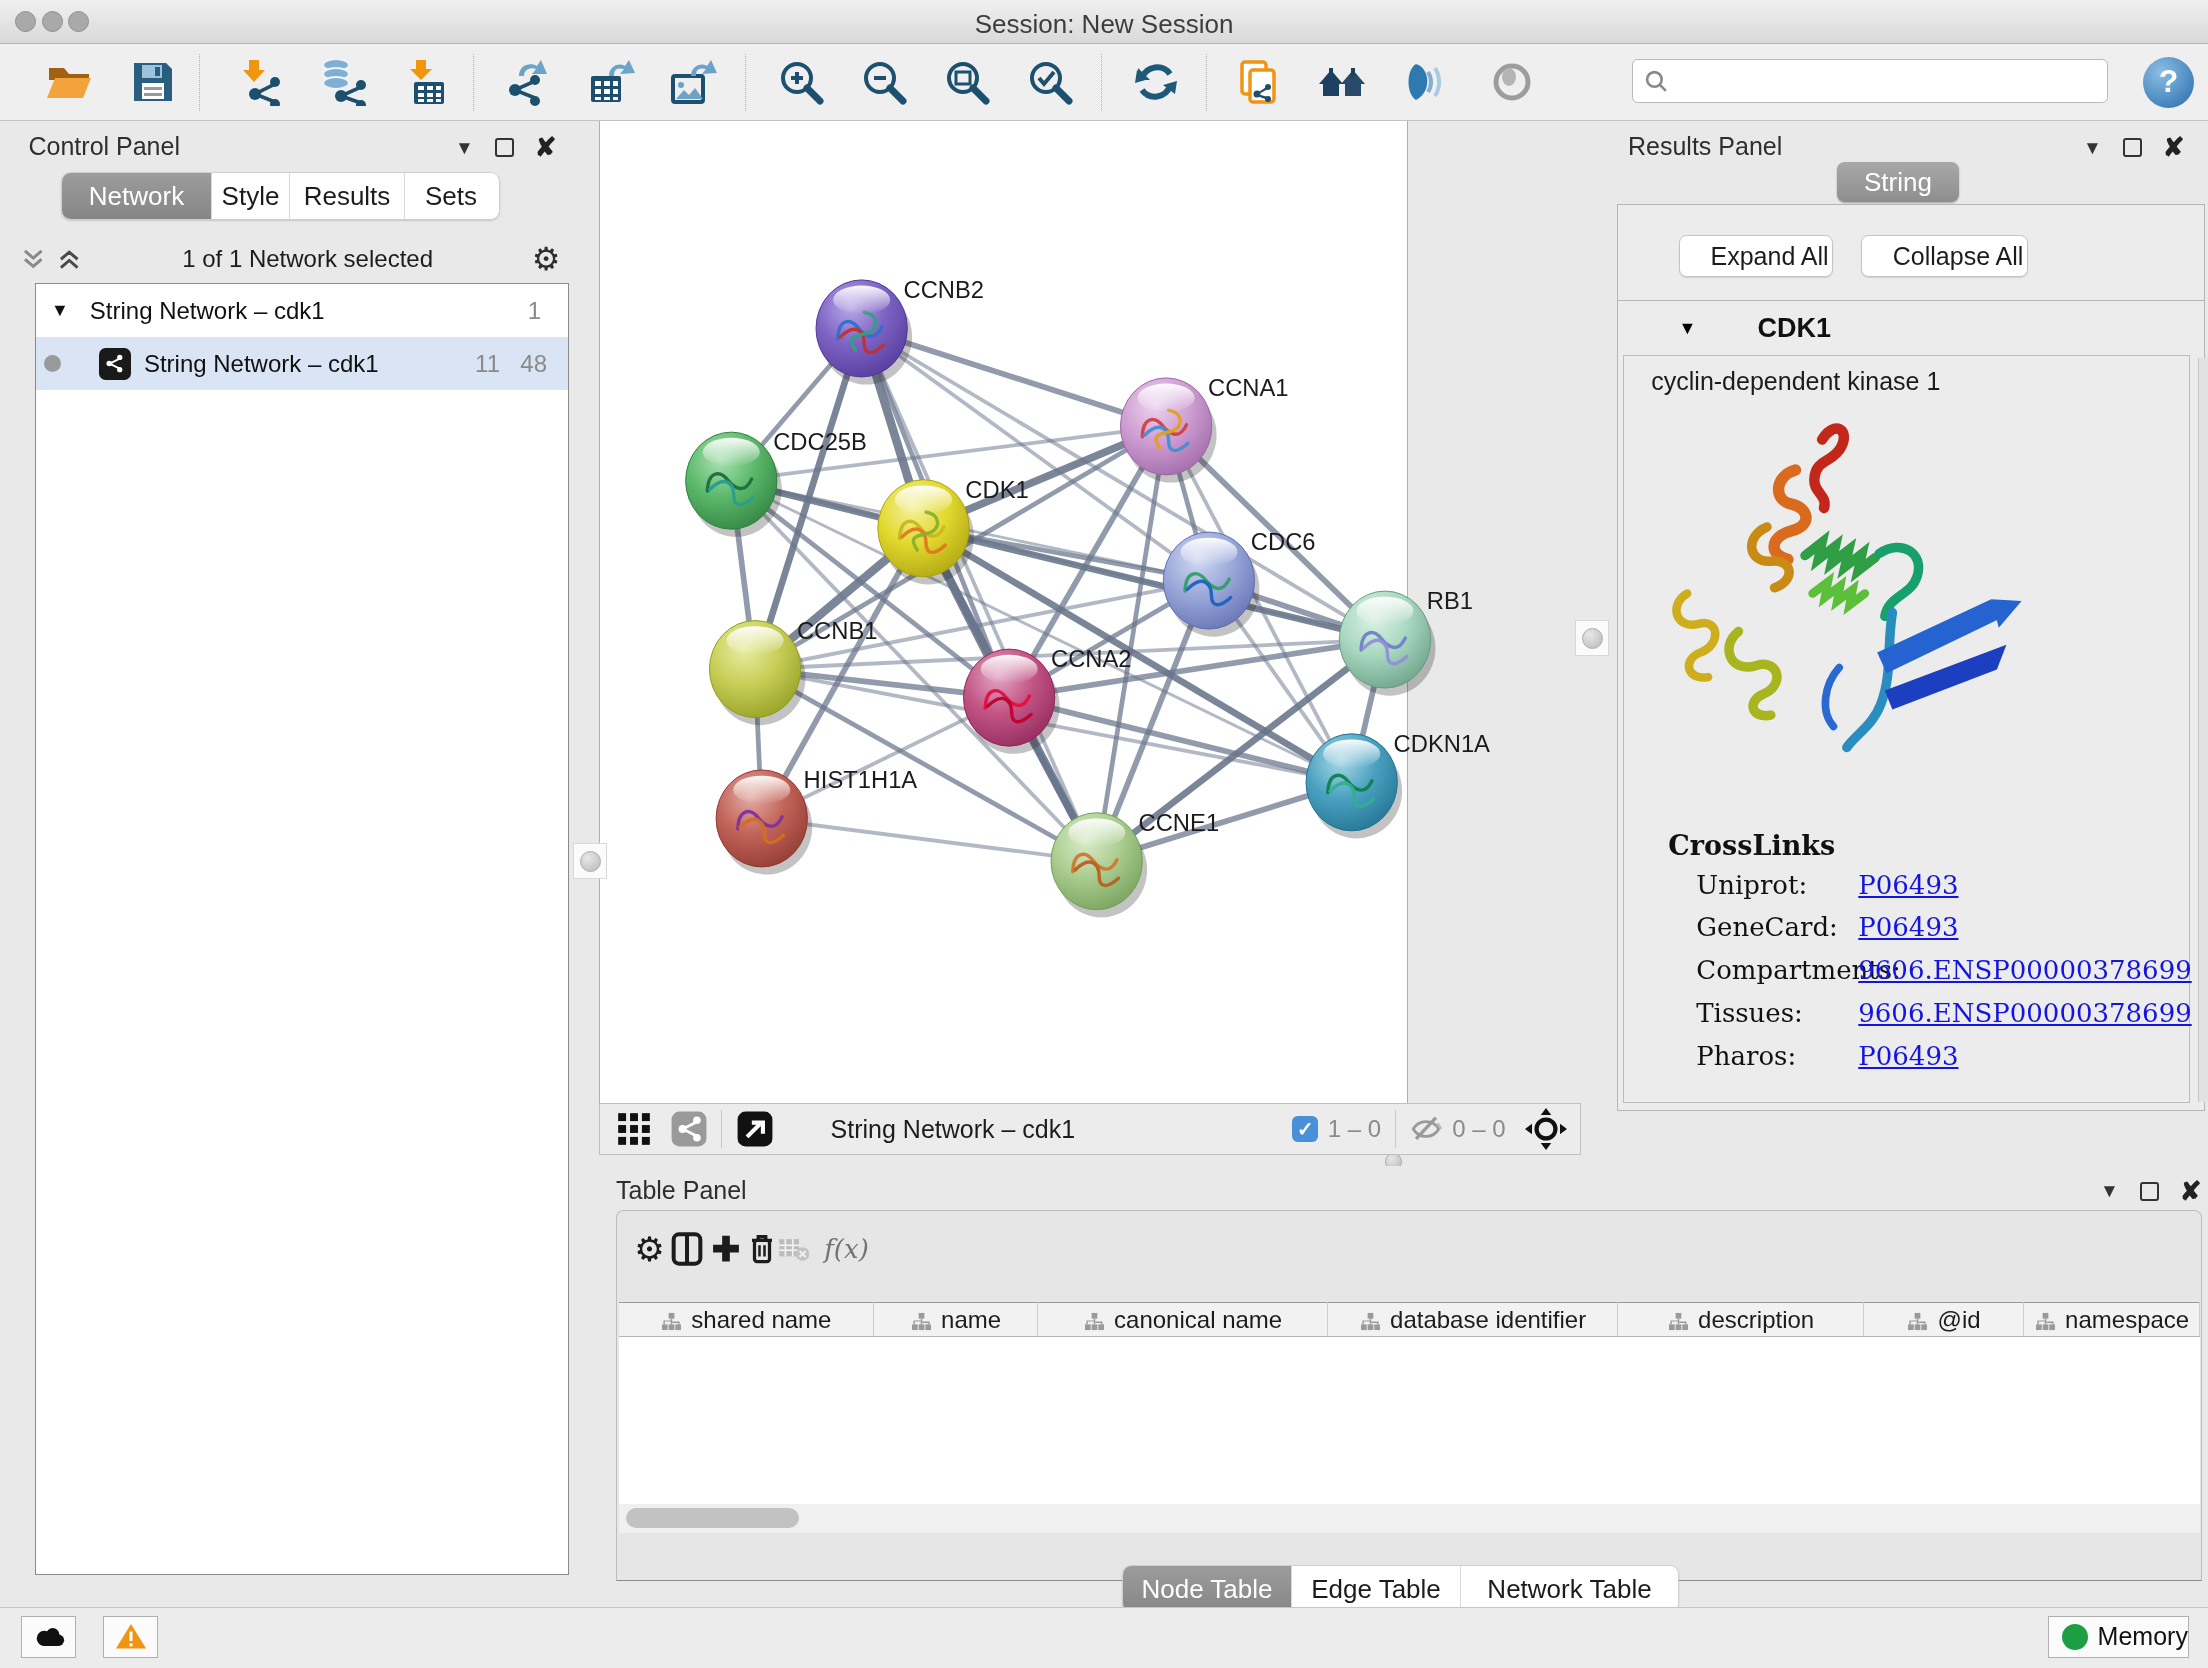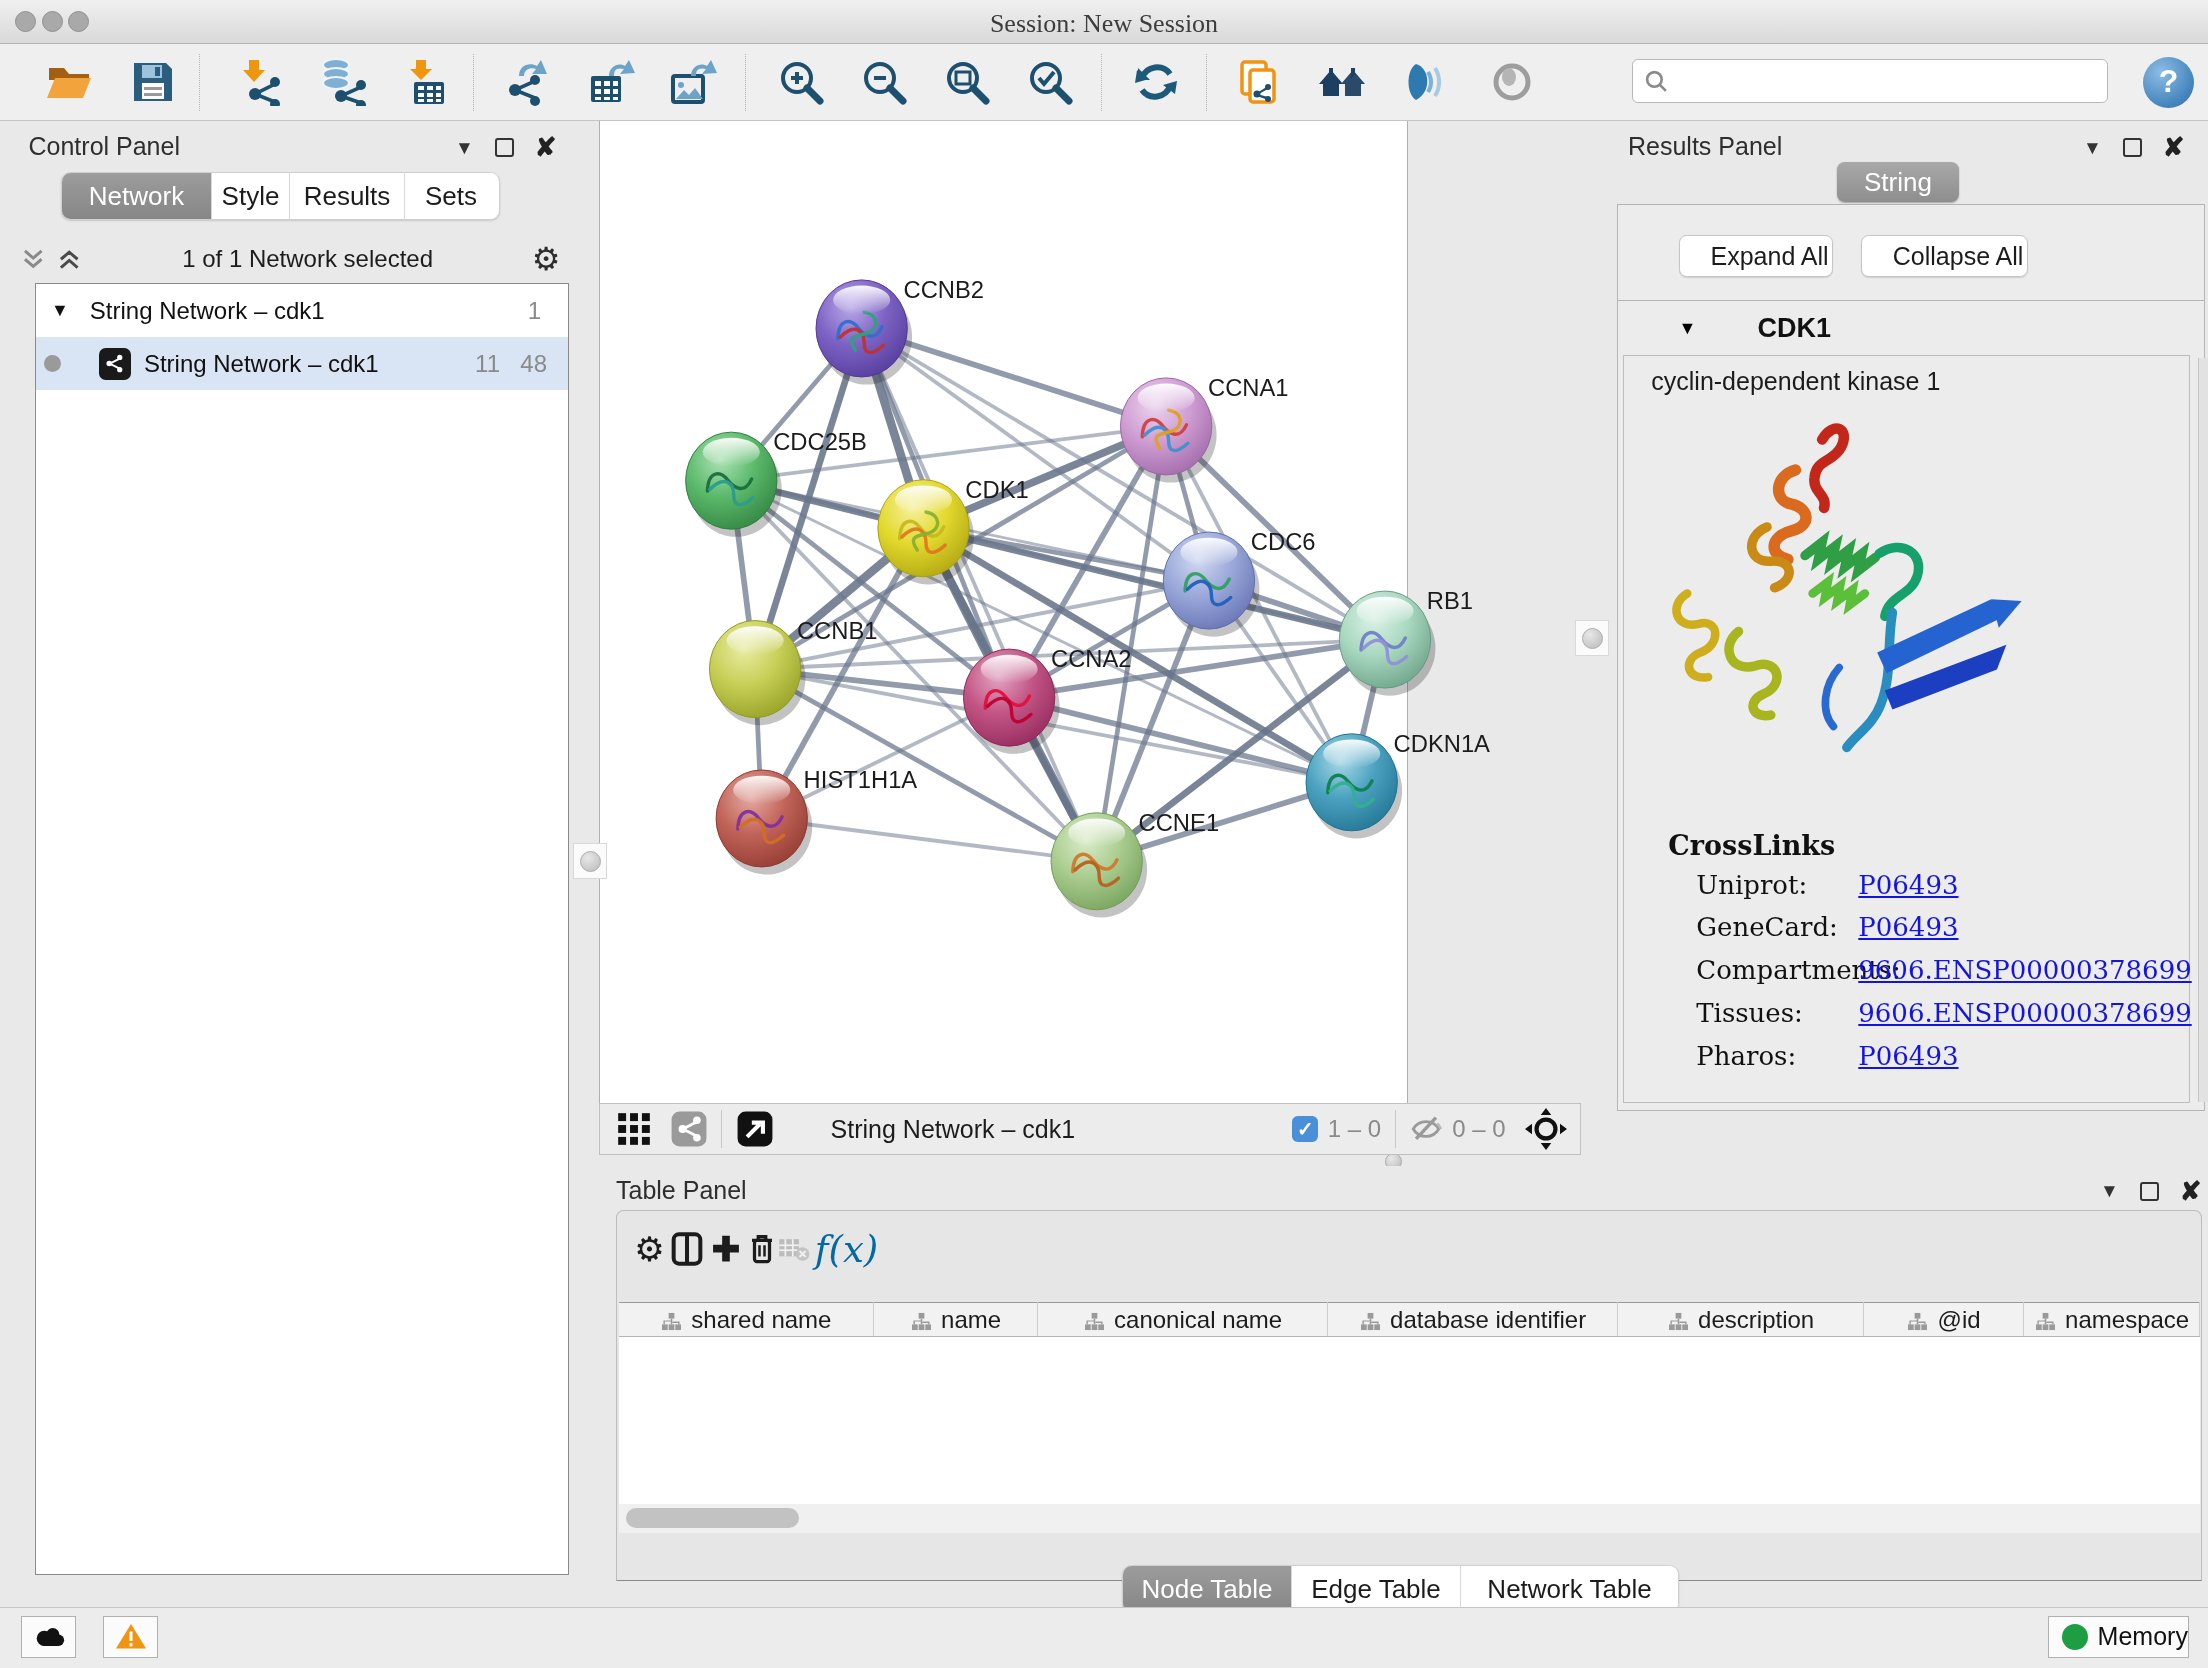--- a/index.html
+++ b/index.html
@@ -2,21 +2,21 @@
 <html style="font-size:15px"><head>
 <meta charset="utf-8">
 <style>
   * { margin:0; padding:0; box-sizing:border-box; }
   html,body { width:2208px; height:1668px; overflow:hidden;
     font-family:"Liberation Sans", sans-serif; background:#e9e9e9; }
   .abs { position:absolute; }
 
   
   #titlebar { left:0; top:0; width:2208px; height:44px;
-    background:linear-gradient(#f0f0f0,#d9d9d9); border-bottom:1px solid #b6b6b6;font-family:Liberation Serif, serif; }
+    background:linear-gradient(#f0f0f0,#d9d9d9); border-bottom:1px solid #b6b6b6; }
   .traffic { width:21px; height:21px; border-radius:50%; top:11.4px;
     background:#a9a9a9; border:1px solid #8f8f8f; }
   #win-title { width:100%; text-align:center; top:8.6px; font-size:26px; color:#3d3d3d; }
 
   
   #toolbar { left:0; top:44px; width:2208px; height:77px; background:#efefef;
     border-bottom:1px solid #c4c4c4; }
   .tbicon { top:13.3px; width:49px; height:49px; display:flex; align-items:center; justify-content:center; }
   .tbsep { top:9.5px; width:0; height:57px; border-left:1.9px dotted #b3b3b3; }
   #search-box { left:1632px; top:15px; width:476px; height:44px; background:#fff;
@@ -713,21 +713,21 @@
             <line x1="1" y1="9" x2="17" y2="9"></line>
             <line x1="1" y1="13" x2="17" y2="13"></line>
             <line x1="6" y1="4" x2="6" y2="18"></line>
             <line x1="12" y1="4" x2="12" y2="18"></line>
           </g>
           <circle cx="20" cy="16" r="5.5" fill="#9a9a9a"></circle>
           <path d="M17.5 13.5l5 5M22.5 13.5l-5 5" stroke="#fff" stroke-width="1.6"></path>
         </svg>
     </div>
     <div class="abs ttool" style="left:196px; width:67px">
-      <span style="font-family:'DejaVu Serif', serif; font-style:italic; font-size:37px; color:#0369a1">f(x)</span>
+      <span style="font-family:'DejaVu Serif', serif; font-style:italic; font-size:26px; color:#737373">f(x)</span>
     </div>
 
     <table class="abs" id="grid-table">
       <thead>
           <tr id="table-head-row">
             <th style="width:255px"><svg class="col-icon" width="21" height="19" viewBox="0 0 22 20">
                 <g fill="#9a9a9a">
                   <rect x="8" y="1" width="6" height="6"></rect>
                   <rect x="1" y="13" width="6" height="6"></rect>
                   <rect x="8" y="13" width="6" height="6"></rect>

